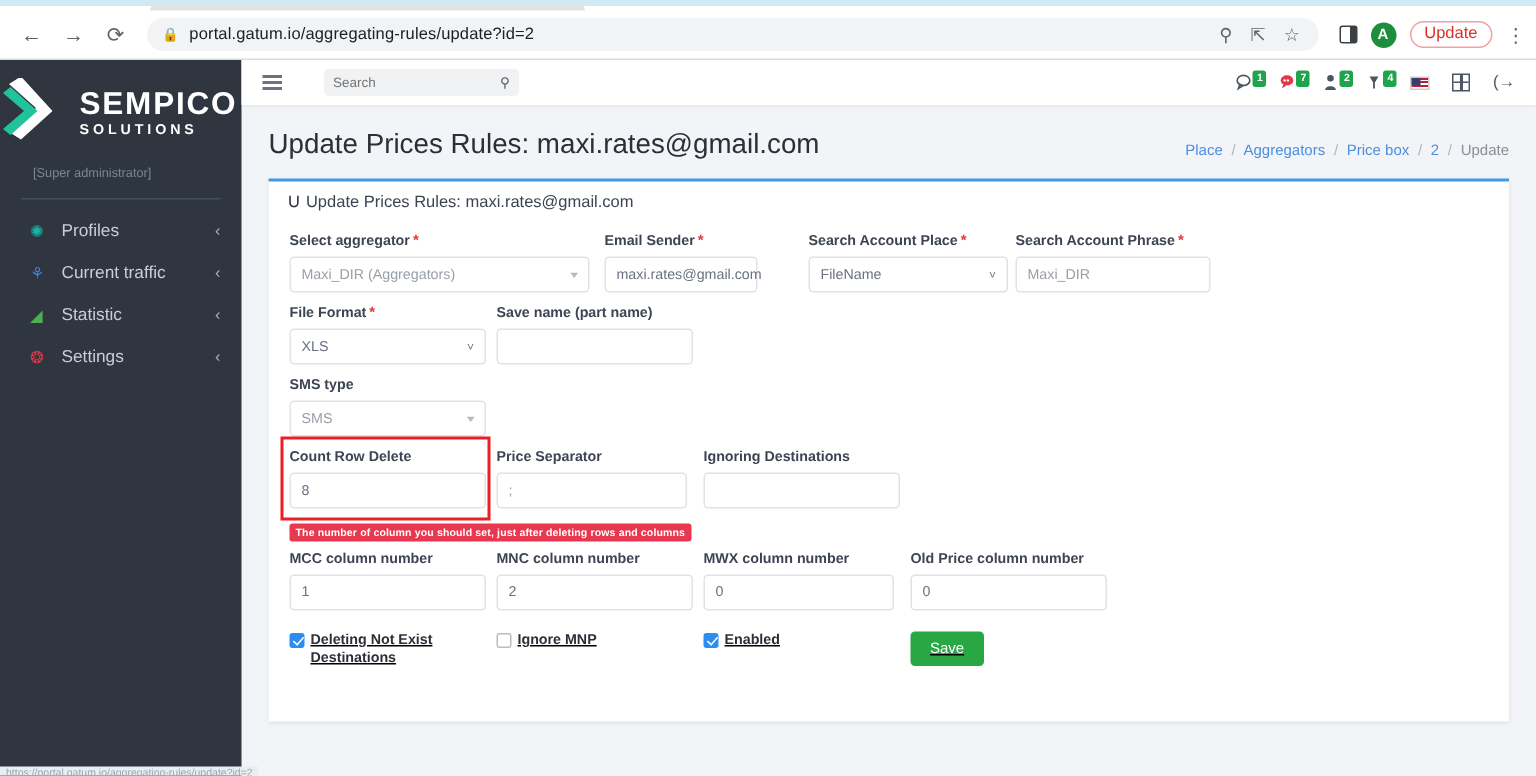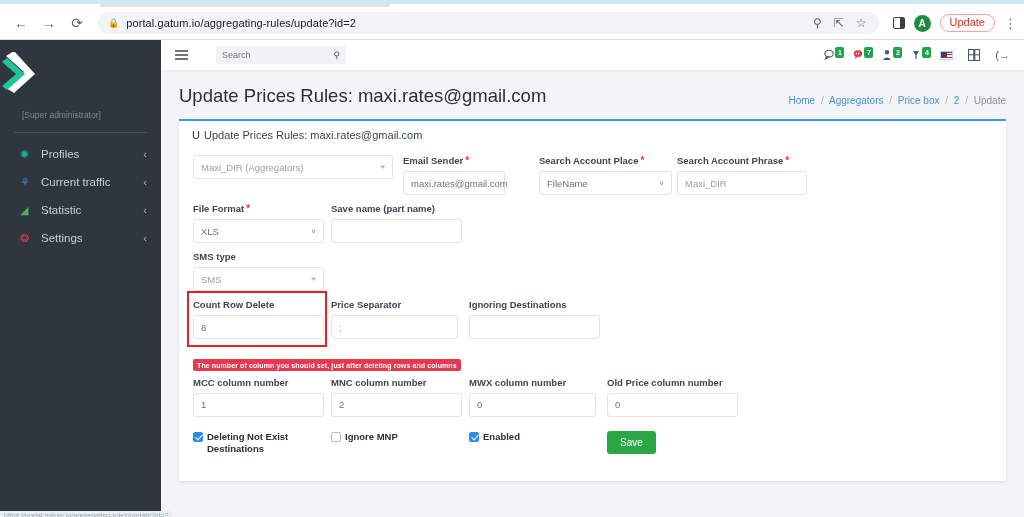--- a/index.html
+++ b/index.html
@@ -185,21 +185,21 @@
   .hl-box {
     position: absolute; left: -6px; top: -8px; width: 140px; height: 56px;
     border: 2.5px solid #ee1c25; pointer-events: none;
   }
   .tooltip-note {
     display: inline-block; background: #e8384f; color: #ffffff;
     font-size: 7px; font-weight: bold; padding: 2.5px 4px; border-radius: 2px;
     white-space: nowrap; margin-top: 6px; letter-spacing: .1px;
   }
 
-  .cbrow { display: flex; align-items: flex-start; padding: 6px 0 0 0; }
+  .cbrow { display: flex; align-items: flex-start; padding: 6px 0 0 0; text-decoration: underline; }
   .cbgroup { display: flex; align-items: flex-start; gap: 4px; }
   .cb {
     width: 10px; height: 10px; border: 1px solid #b7bcc3; border-radius: 2px;
     background: #fff; flex-shrink: 0; margin-top: 1px;
   }
   .cb.checked {
     background: #2d8cf0; border-color: #2d8cf0; position: relative;
   }
   .cb.checked::after {
     content: ""; position: absolute; left: 3px; top: .5px; width: 3px; height: 6px;
@@ -257,20 +257,24 @@
 </div>
 
 <div id="app">
 
   <div class="sidebar">
     <div class="logo-wrap">
       <svg class="logo-mark" viewBox="0 0 48 44">
         <path d="M4 4 L22 20 L4 36 L12 41 L33 22 L12 -1 Z" fill="#ffffff"></path>
         <path d="M0 10 L14 22 L0 34 L5 38 L23 22 L5 6 Z" fill="#21c39a"></path>
       </svg>
+      <div class="logo-text">
+        <div class="l1">SEMPICO</div>
+        <div class="l2">SOLUTIONS</div>
+      </div>
     </div>
 
     <div class="user-block">
       <div class="user-role">[Super administrator]</div>
     </div>
 
     <div class="side-sep"></div>
 
     <div class="nav">
       <div class="nav-item">
@@ -348,21 +352,21 @@
         <span class="grid-ico"></span>
         <span class="tb-item" style="font-size:11px;color:#4b5563">(→</span>
       </div>
     </div>
 
     <div class="content">
 
       <div class="page-head">
         <div class="page-title">Update Prices Rules: maxi.rates@gmail.com</div>
         <div class="crumbs">
-          <a href="#">Home</a>
+          <a href="#">Place</a>
           <span class="sep">/</span>
           <a href="#">Aggregators</a>
           <span class="sep">/</span>
           <a href="#">Price box</a>
           <span class="sep">/</span>
           <a href="#">2</a>
           <span class="sep">/</span>
           <span class="cur">Update</span>
         </div>
       </div>
@@ -370,20 +374,23 @@
       <div class="card">
         <div class="card-head">
           <span class="magnet">U</span>
           <span>Update Prices Rules: maxi.rates@gmail.com</span>
         </div>
 
         <div class="card-body">
 
           <div class="frow">
             <div class="fgroup" style="width:210px">
+              <div class="flabel">
+                <span>Select aggregator</span><span class="req">*</span>
+              </div>
               <div class="fctrl" style="width:200px">
                 <span>Maxi_DIR (Aggregators)</span>
                 <span class="caret-sm">▾</span>
               </div>
             </div>
 
             <div class="fgroup" style="width:136px">
               <div class="flabel">
                 <span>Email Sender</span><span class="req">*</span>
               </div>
@@ -438,21 +445,21 @@
               <div class="flabel">
                 <span>SMS type</span>
               </div>
               <div class="fctrl" style="width:131px">
                 <span>SMS</span>
                 <span class="caret-sm">▾</span>
               </div>
             </div>
           </div>
 
-          <div class="frow" style="margin-bottom:14px">
+          <div class="frow" style="margin-bottom:4px">
             <div class="fgroup hl-wrap" style="width:138px">
               <div class="hl-box"></div>
               <div class="flabel">
                 <span>Count Row Delete</span>
               </div>
               <div class="fctrl filled" style="width:131px">
                 <span>8</span>
               </div>
             </div>
 

